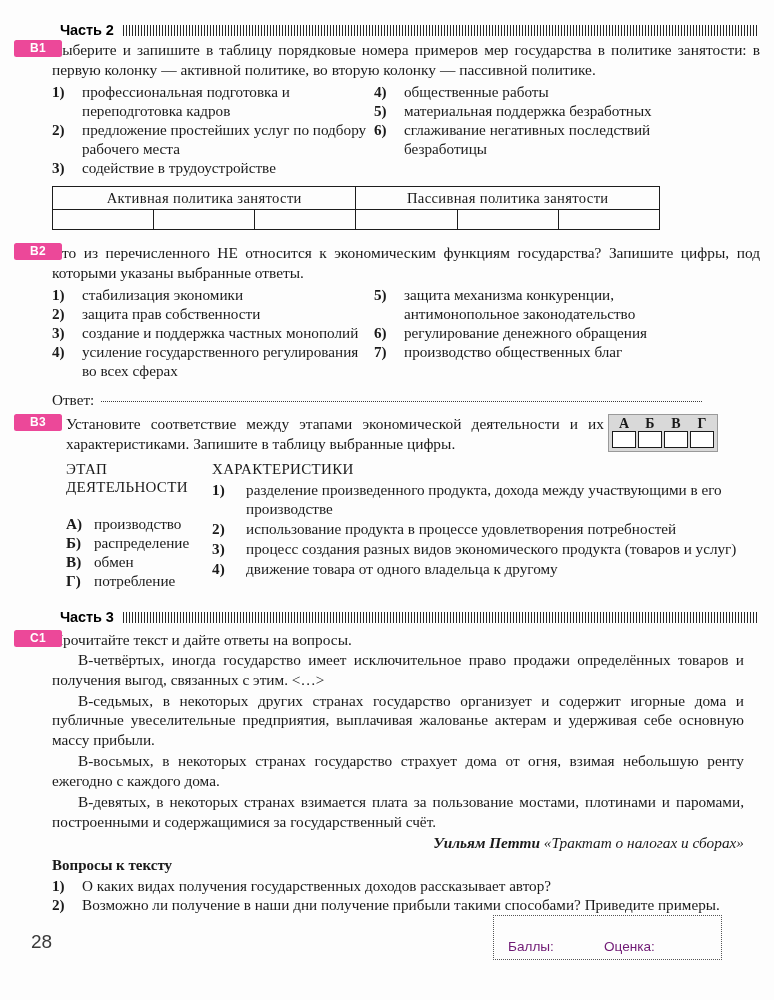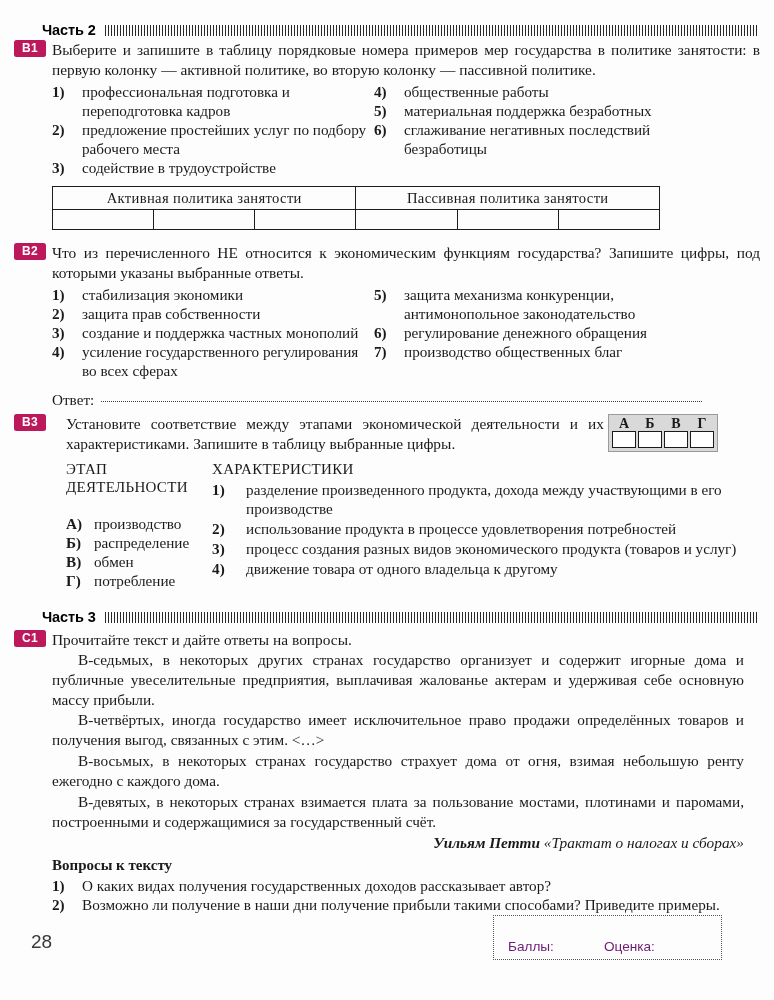--- a/index.html
+++ b/index.html
@@ -24,41 +24,42 @@
     gap: 9px;
     margin-left: 42px;
   }
   .sec-head-title {
     font-family: "Liberation Sans", "DejaVu Sans", sans-serif;
     font-weight: bold;
     font-size: 14.5px;
     letter-spacing: -0.1px;
     white-space: nowrap;
     color: #000;
+    margin-left: 18px;
   }
   .hatch {
     flex: 1 1 auto;
     height: 11px;
     background-image: repeating-linear-gradient(
         to right,
         #151515 0px, #151515 1px,
         rgba(0,0,0,0) 1px, rgba(0,0,0,0) 3px);
     opacity: .92;
   }
 
   .task {
     position: relative;
     margin-left: 0px;
   }
   .badge {
     position: absolute;
     left: 14px;
-    width: 32px;
+    width: 48px;
     height: 17px;
-    background: #be185d;
+    background: #ec4899;
     border-radius: 2.5px;
     color: #fff;
     font-family: "Liberation Sans", "DejaVu Sans", sans-serif;
     font-weight: bold;
     font-size: 12px;
     line-height: 17px;
     text-align: center;
     letter-spacing: .3px;
   }
   .body {
@@ -430,22 +431,22 @@
 
   <div class="sec-head" style="position:absolute; top:609px; left:0; right:16px;">
     <span class="sec-head-title">Часть 3</span>
     <span class="hatch"></span>
   </div>
 
   <div class="task" style="position:absolute; top:630px; left:0; right:8px;">
     <div class="badge">C1</div>
     <div class="body" style="margin-right:22px;">
       <div class="stem">Прочитайте текст и дайте ответы на вопросы.</div>
+      <p class="para">В-четвёртых, иногда государство имеет исключительное право продажи определённых товаров и получения выгод, связанных с этим. &lt;…&gt;</p>
       <p class="para">В-седьмых, в некоторых других странах государство организует и содержит игорные дома и публичные увеселительные предприятия, выплачивая жалованье актерам и удерживая себе основную массу прибыли.</p>
-      <p class="para">В-четвёртых, иногда государство имеет исключительное право продажи определённых товаров и получения выгод, связанных с этим. &lt;…&gt;</p>
       <p class="para">В-восьмых, в некоторых странах государство страхует дома от огня, взимая небольшую ренту ежегодно с каждого дома.</p>
       <p class="para">В-девятых, в некоторых странах взимается плата за пользование мостами, плотинами и паромами, построенными и содержащимися за государственный счёт.</p>
       <div class="attrib">
         <b>Уильям Петти</b>
         <span>«Трактат о налогах и сборах»</span>
       </div>
       <div class="qhead">Вопросы к тексту</div>
       <div class="opt" style="margin-top:2px;">
         <span class="opt-num">1)</span>
         <span class="opt-txt">О каких видах получения государственных доходов рассказывает автор?</span>

